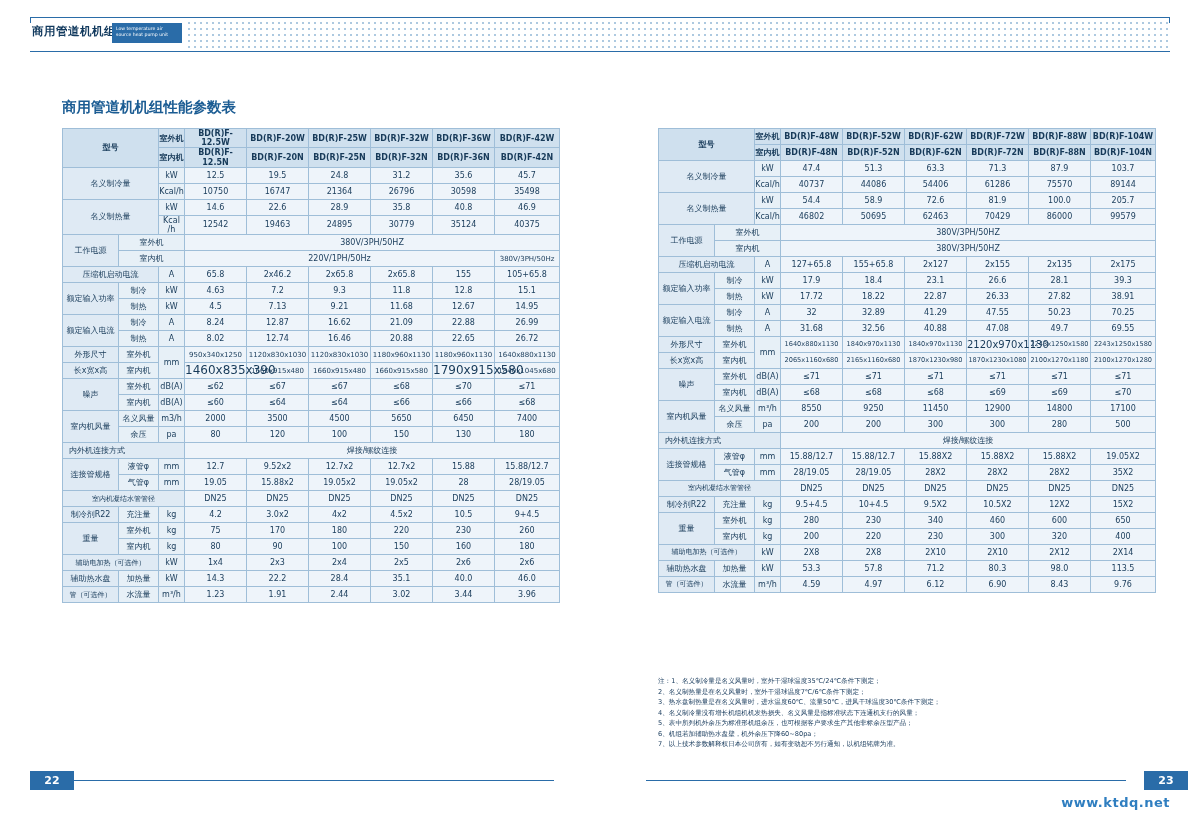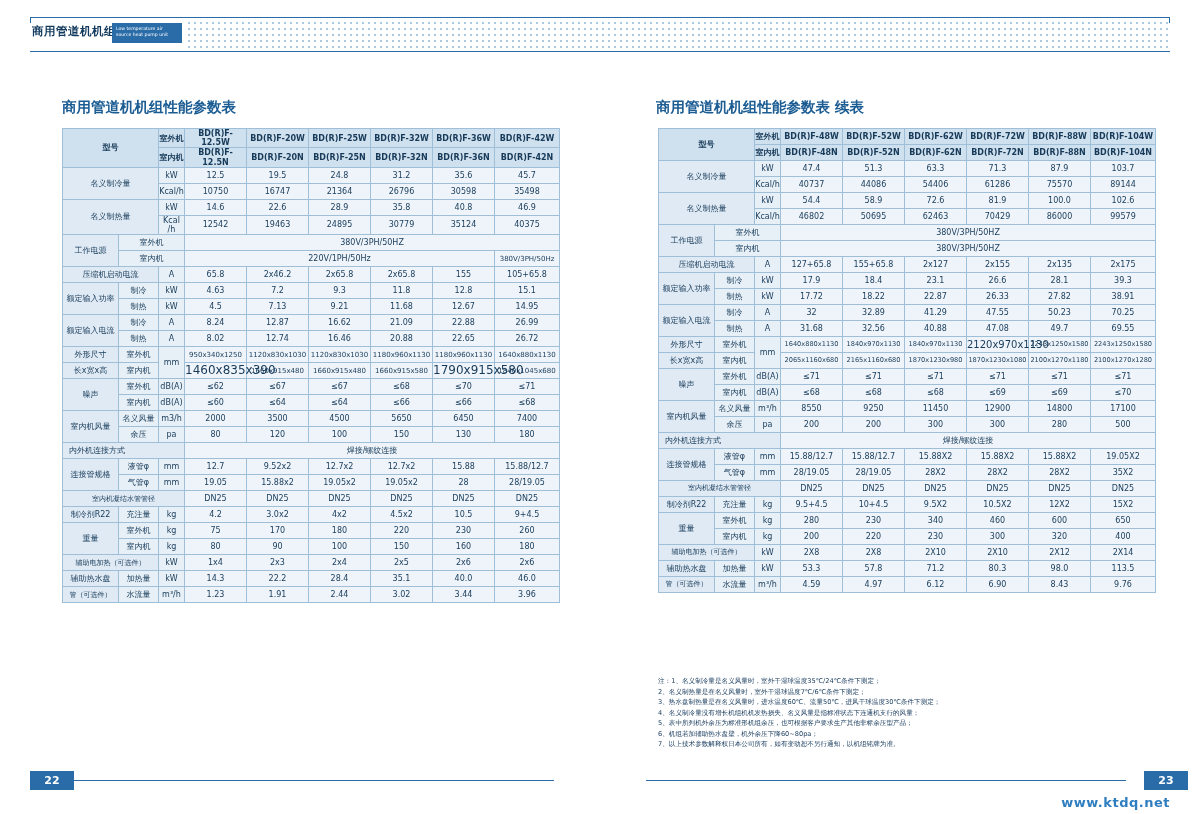--- a/index.html
+++ b/index.html
@@ -90,21 +90,20 @@
     <div class="header-rule"></div>
     <div class="header-rule2"></div>
     <div class="tick" style="left:30px;top:17px;"></div>
     <div class="tick" style="left:1169px;top:17px;"></div>
     <div class="header-title">商用管道机机组</div>
     <div class="header-sub">Low temperature air source heat pump unit</div>
     <div class="header-dots"></div>
   </div>
 
   <div class="sect-title" style="left:62px;top:98px;">商用管道机机组性能参数表</div>
-  <div class="sect-title" style="left:656px;top:98px;">商用管道机机组性能参数表  续表</div>
 
   <table class="tbl" id="tbl-left" style="left:62px;top:128px;width:497px;">
     <colgroup>
       <col style="width:56px">
         <col style="width:40px">
         <col style="width:26px">
       <col style="width:62px">
         <col style="width:62px">
         <col style="width:62px">
       <col style="width:62px">
@@ -465,21 +464,21 @@
       </tr>
 
       <tr>
         <td class="lb" rowspan="2" colspan="2">名义制热量</td>
         <td class="lb2">kW</td>
         <td>54.4</td>
         <td>58.9</td>
         <td>72.6</td>
         <td>81.9</td>
         <td>100.0</td>
-        <td>102.6</td>
+        <td>205.7</td>
       </tr>
       <tr>
         <td class="lb2">Kcal/h</td>
         <td>46802</td>
         <td>50695</td>
         <td>62463</td>
         <td>70429</td>
         <td>86000</td>
         <td>99579</td>
       </tr>

